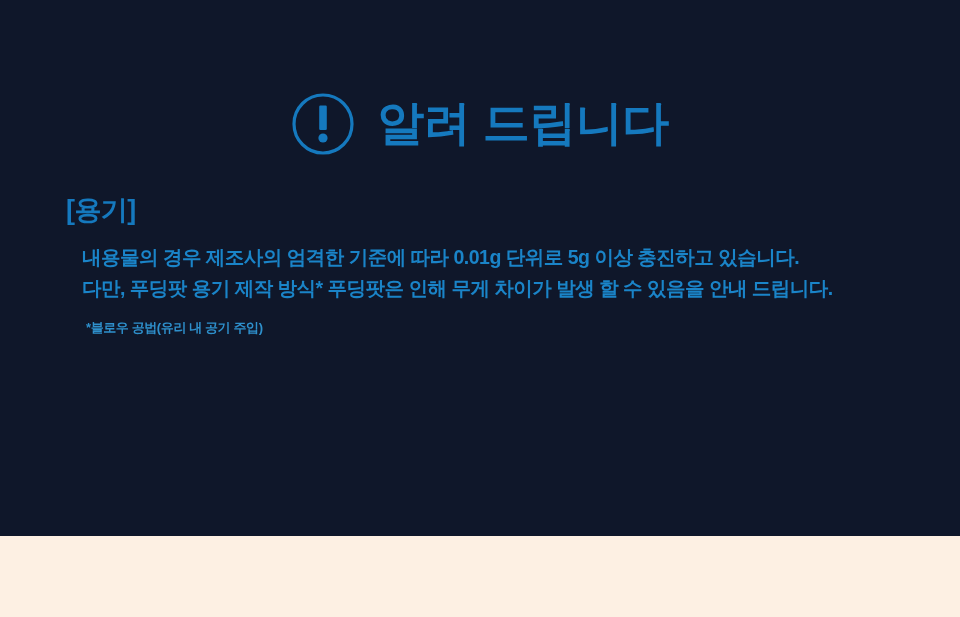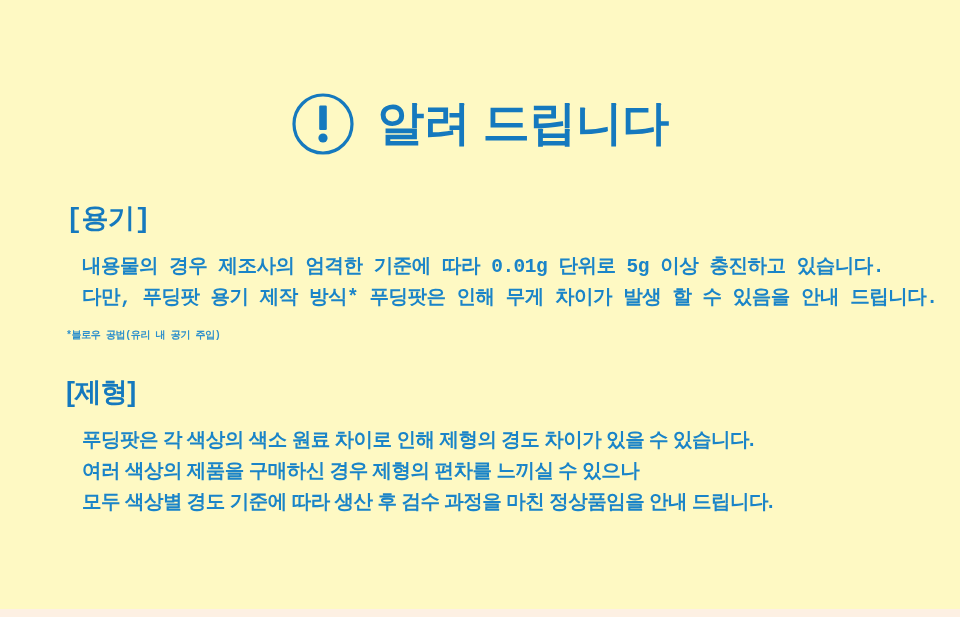--- a/index.html
+++ b/index.html
@@ -12,22 +12,22 @@
     height: 617px;
     overflow: hidden;
     background: #fdf0e3;
     font-family: "Liberation Sans", "DejaVu Sans", sans-serif;
     -webkit-font-smoothing: antialiased;
   }
 
   .notice-page {
     position: relative;
     width: 960px;
-    height: 609px;
-    background: #fef9c3;
+    height: 536px;
+    background: #0f172a;
     box-sizing: border-box;
   }
 
   
   .title-row {
     position: absolute;
     top: 92px;
     left: 0;
     width: 960px;
     display: flex;
@@ -54,21 +54,21 @@
     white-space: nowrap;
     transform: translateY(-2px);
   }
 
   
   .section {
     position: absolute;
     left: 66px;
     width: 860px;
   }
-  .section-container { top: 205px; font-family: Liberation Mono, monospace; }
+  .section-container { top: 195px; }
   .section-texture  { top: 377px; }
 
   .section-heading {
     font-size: 27px;
     font-weight: bold;
     color: #1579be;
     line-height: 1.15;
     letter-spacing: -0.6px;
     margin: 0 0 14px 0;
     white-space: nowrap;
@@ -84,26 +84,27 @@
     font-size: 19.5px;
     font-weight: bold;
     color: #1a84c8;
     line-height: 31px;
     letter-spacing: -0.5px;
     white-space: nowrap;
   }
 
   .footnote {
     margin-top: 9px;
-    font-size: 10px;
+    font-size: 13px;
     font-weight: bold;
     color: #2e90cc;
     letter-spacing: -0.4px;
     line-height: 1.2;
     white-space: nowrap;
+    margin-left: 20px;
   }
 </style>
 </head>
 <body>
 
 <div class="notice-page">
 
   <div class="title-row">
     <span class="alert-icon">
       <svg viewBox="0 0 64 64" width="64" height="64" aria-hidden="true">
@@ -117,22 +118,14 @@
 
   <div class="section section-container">
     <div class="section-heading">[용기]</div>
     <div class="body-lines">
       <div class="body-line">내용물의 경우 제조사의 엄격한 기준에 따라 0.01g 단위로 5g 이상 충진하고 있습니다.</div>
       <div class="body-line">다만, 푸딩팟 용기 제작 방식* 푸딩팟은 인해 무게 차이가 발생 할 수 있음을 안내 드립니다.</div>
     </div>
     <div class="footnote">*블로우 공법(유리 내 공기 주입)</div>
   </div>
 
-  <div class="section section-texture">
-    <div class="section-heading">[제형]</div>
-    <div class="body-lines">
-      <div class="body-line">푸딩팟은 각 색상의 색소 원료 차이로 인해 제형의 경도 차이가 있을 수 있습니다.</div>
-      <div class="body-line">여러 색상의 제품을 구매하신 경우 제형의 편차를 느끼실 수 있으나</div>
-      <div class="body-line">모두 색상별 경도 기준에 따라 생산 후 검수 과정을 마친 정상품임을 안내 드립니다.</div>
-    </div>
-  </div>
 
 </div>
 
 </body></html>

